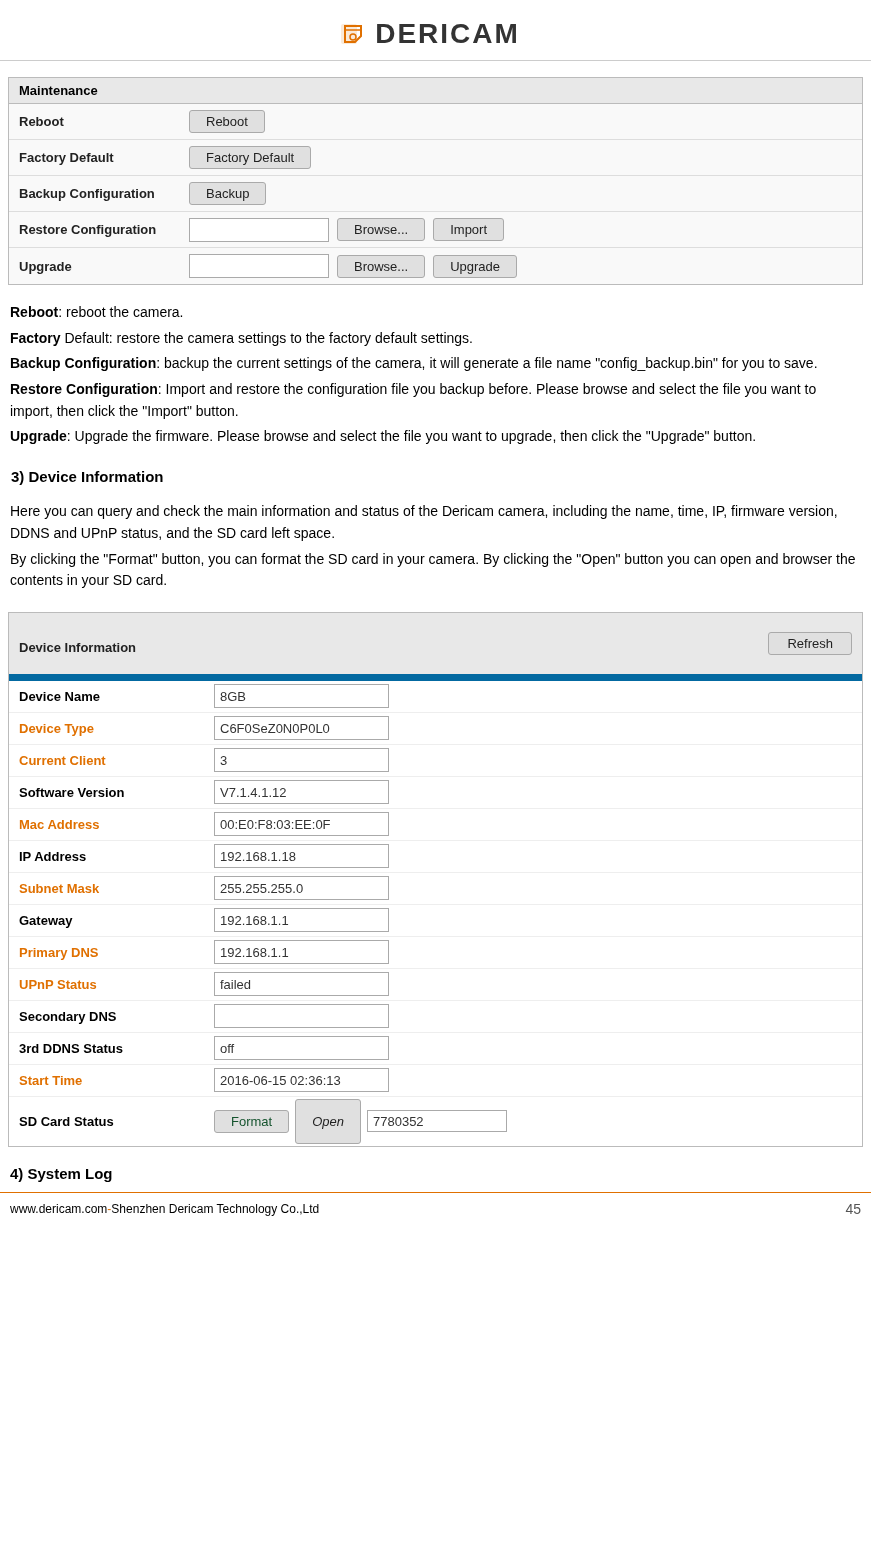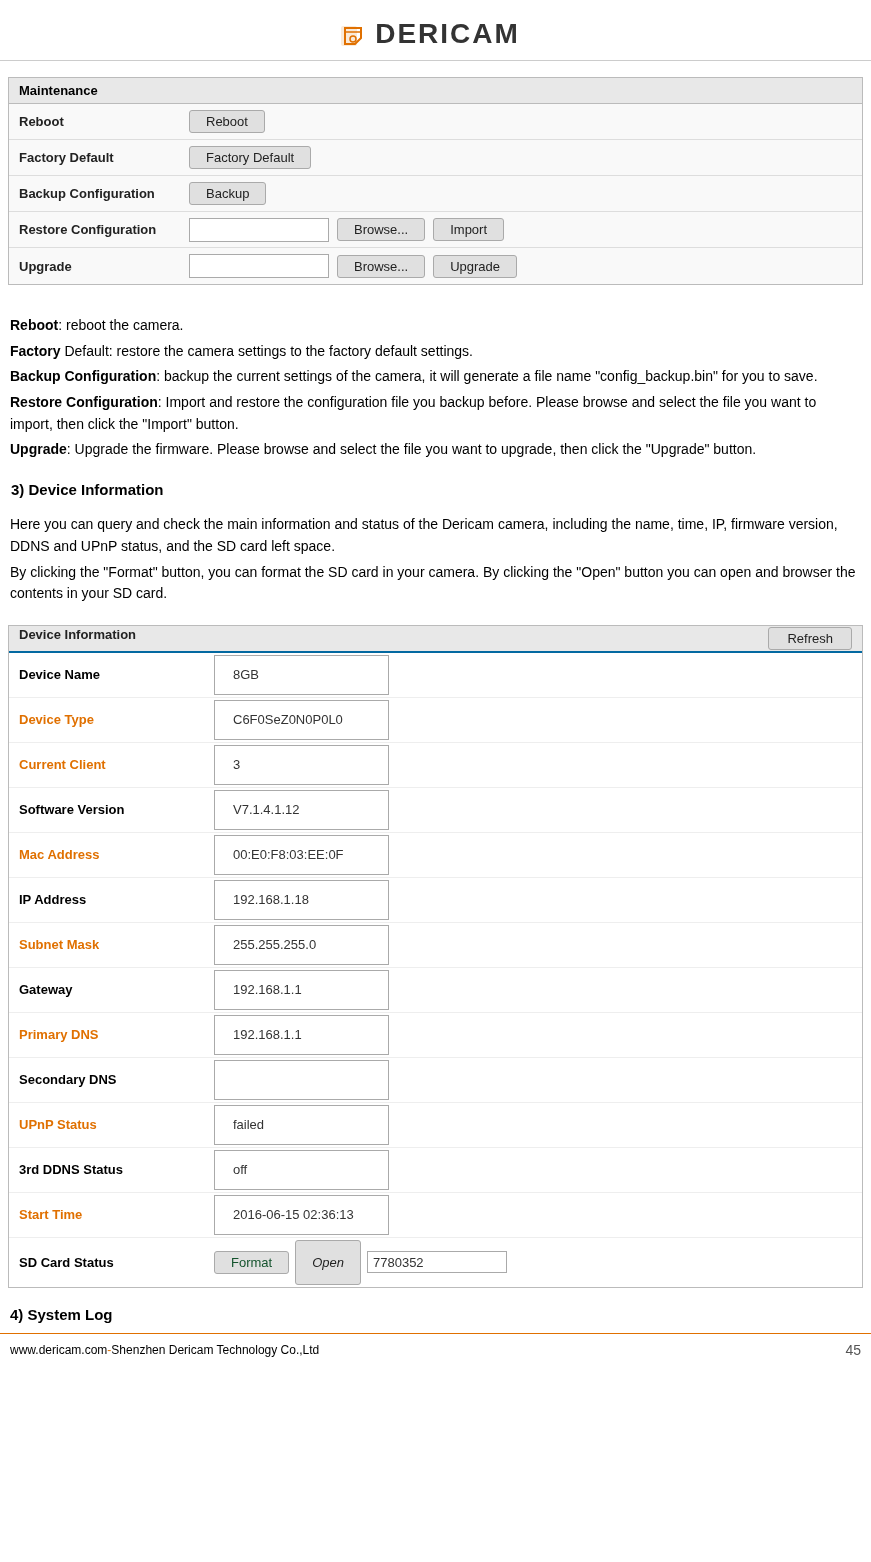--- a/index.html
+++ b/index.html
@@ -9,42 +9,42 @@
       font-family: Arial, sans-serif;
       font-size: 14px;
       background: #fff;
       color: #000;
     }
 
     
     .logo-area {
       display: flex;
       justify-content: center;
-      align-items: flex-end;
+      align-items: center;
       padding: 18px 12px 10px 0;
       border-bottom: 1px solid #ccc;
       margin-bottom: 16px;
     }
     .logo-text {
       font-size: 28px;
       font-weight: bold;
       color: #333;
       letter-spacing: 2px;
     }
     .logo-icon {
       display: inline-block;
       width: 28px;
       height: 28px;
       margin-right: 8px;
       vertical-align: middle;
     }
 
     
     .panel {
-      margin: 0 8px 26px 8px;
+      margin: 0 8px 13px 8px;
       border: 1px solid #bbb;
       background: #f9f9f9;
     }
     .panel-title {
       background: #e8e8e8;
       padding: 5px 10px;
       font-weight: bold;
       font-size: 13px;
       border-bottom: 1px solid #bbb;
     }
@@ -103,25 +103,25 @@
     }
 
     
     .di-panel {
       margin: 0 8px 18px 8px;
       border: 1px solid #bbb;
       background: #fff;
     }
     .di-panel-header {
       display: flex;
-      align-items: flex-start;
+      align-items: flex-end;
       justify-content: space-between;
       background: #e8e8e8;
-      padding: 1px 10px;
-      border-bottom: 2px solid #0369a1;
+      padding: 19px 10px;
+      border-bottom: 7px solid #0369a1;
     }
     .di-panel-title {
       font-weight: bold;
       font-size: 13px;
       color: #222;
     }
     .btn-refresh {
       background: #e0e0e0;
       border: 1px solid #aaa;
       border-radius: 3px;
@@ -141,24 +141,24 @@
       width: 200px;
       padding: 4px 10px;
       font-size: 13px;
       font-weight: bold;
       color: #000;
     }
     .di-label.orange { color: #e07000; }
     .di-input {
       border: 1px solid #aaa;
       background: #fff;
-      padding: 2px 18px;
+      padding: 2px 5px;
       font-size: 13px;
       width: 175px;
-      height: 40px;
+      height: 24px;
       color: #333;
     }
     .di-controls {
       display: flex;
       align-items: center;
       gap: 6px;
       padding: 2px 5px;
     }
     .btn-format {
       background: #e0e0e0;
@@ -351,30 +351,30 @@
   </div>
 
   <div class="di-row">
     <div class="di-label orange">Primary DNS</div>
     <div class="di-controls">
       <input class="di-input" type="text" value="192.168.1.1" style="">
     </div>
   </div>
 
   <div class="di-row">
+    <div class="di-label orange">UPnP Status</div>
+    <div class="di-controls">
+      <input class="di-input" type="text" value="failed" style="">
+    </div>
+  </div>
+
+  <div class="di-row">
     <div class="di-label">Secondary DNS</div>
     <div class="di-controls">
       <input class="di-input" type="text" value="" style="">
-    </div>
-  </div>
-
-  <div class="di-row">
-    <div class="di-label orange">UPnP Status</div>
-    <div class="di-controls">
-      <input class="di-input" type="text" value="failed" style="">
     </div>
   </div>
 
   <div class="di-row">
     <div class="di-label">3rd DDNS Status</div>
     <div class="di-controls">
       <input class="di-input" type="text" value="off" style="">
     </div>
   </div>
 

